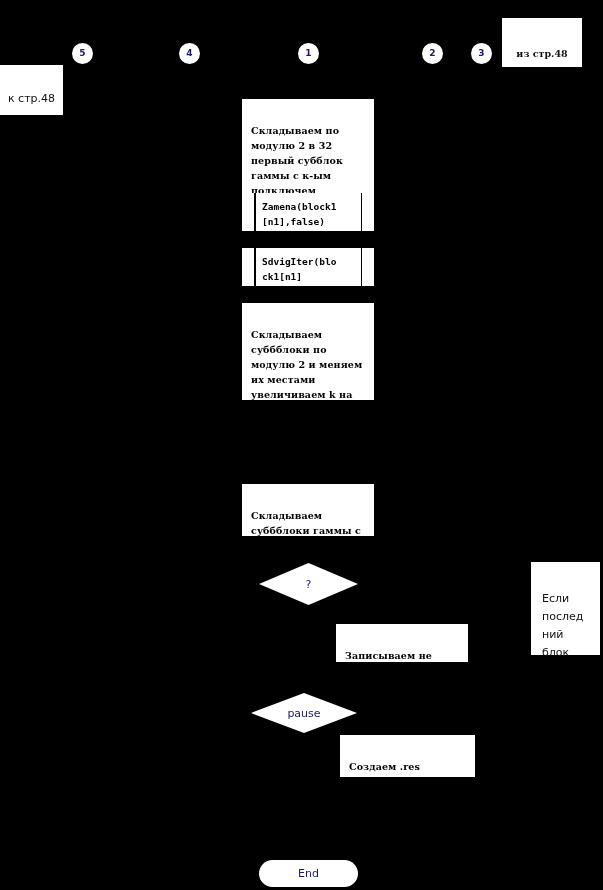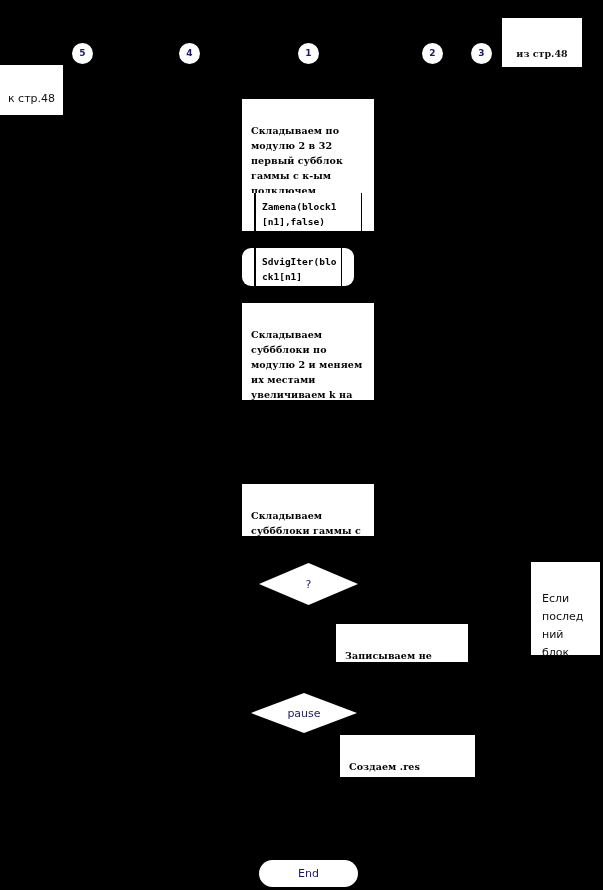--- a/index.html
+++ b/index.html
@@ -177,21 +177,21 @@
 подключем</span>
   </div>
 
   <div class="node predef" style="left:242px; top:193px; width:132px; height:38px;padding-left:18px;">
     <span class="bar l"></span>
     <span class="bar r"></span>
     <div class="inner mono">Zamena(block1
 [n1],false)</div>
   </div>
 
-  <div class="node predef" style="left:242px; top:248px; width:112px; height:38px;border-radius:9px;">
+  <div class="node predef" style="left:242px; top:248px; width:132px; height:38px;">
     <span class="bar l"></span>
     <span class="bar r"></span>
     <div class="inner mono">SdvigIter(blo
 ck1[n1]</div>
   </div>
 
   <div class="node proc" style="left:242px; top:303px; width:132px; height:97px;">
     <span>Складываем
 суббблоки по
 модулю 2 и меняем

